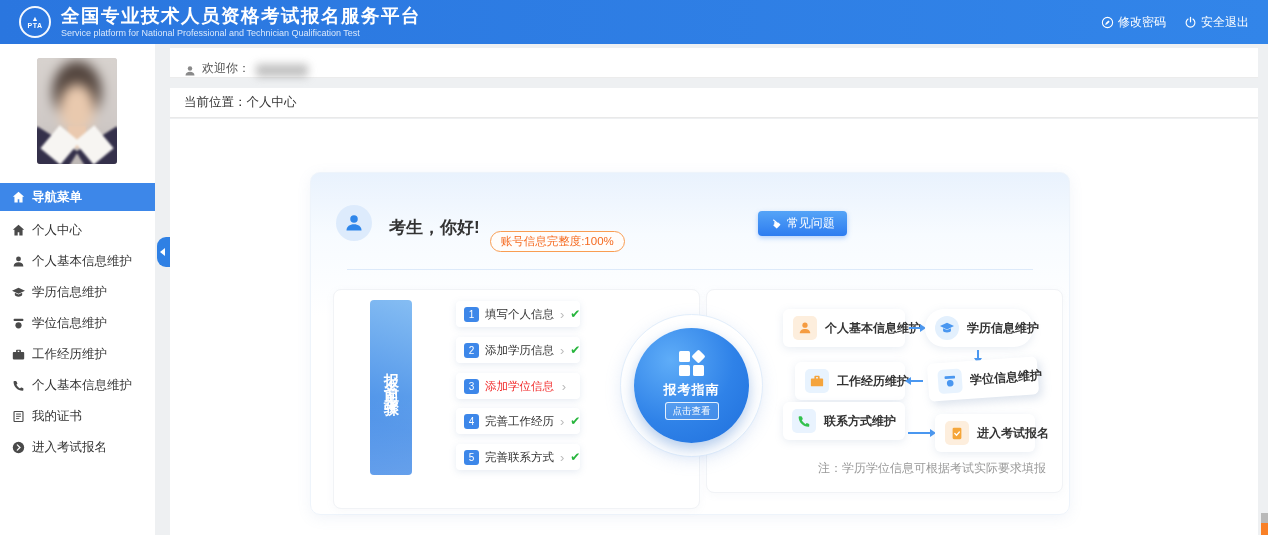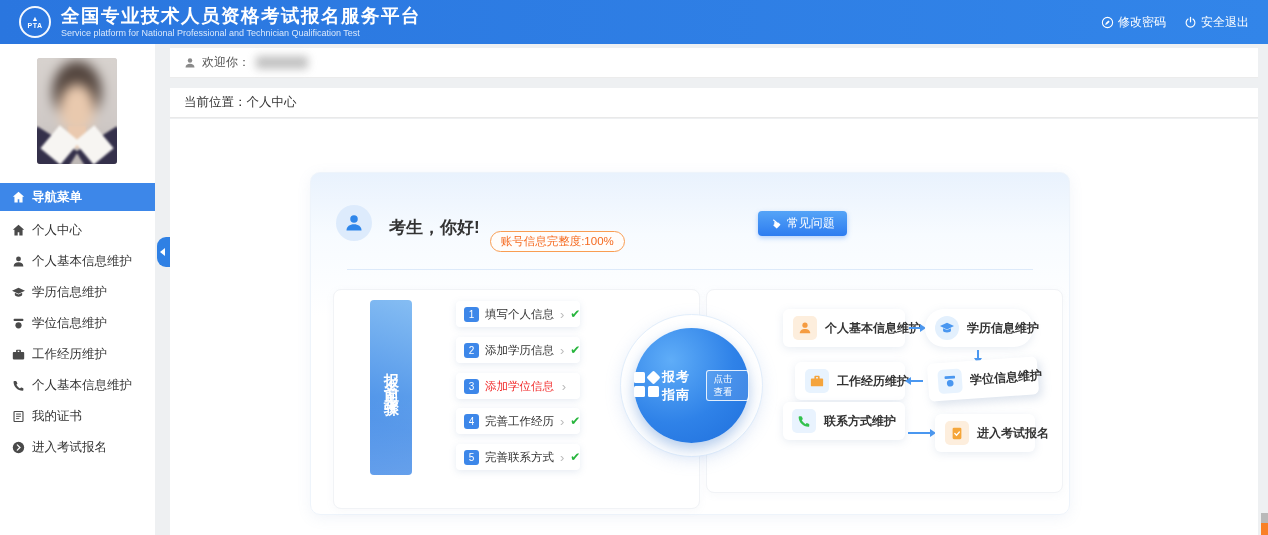--- a/index.html
+++ b/index.html
@@ -40,21 +40,21 @@
   .menu-item svg{flex:none;color:#4a4a4a;}
   .menu-item.active{height:28px;background:#3d87e9;color:#fff;margin-bottom:4px;font-weight:bold;}
   .menu-item.active svg{color:#fff;}
   .collapse-tab{position:absolute;left:157px;top:237px;width:13px;height:30px;background:#2f80e4;
     border-radius:9px 0 0 9px;cursor:pointer;z-index:12;}
   .collapse-tab::after{content:"";position:absolute;left:3px;top:11px;border-right:5px solid #fff;
     border-top:4px solid transparent;border-bottom:4px solid transparent;}
 
   
   .welcome-bar{position:absolute;left:170px;top:48px;width:1088px;height:30px;background:#fff;
-    border-bottom:1px solid #ececec;display:flex;align-items:center;gap:6px;padding-left:14px;box-sizing:border-box;}
+    border-bottom:1px solid #ececec;display:flex;align-items:flex-end;gap:6px;padding-left:14px;box-sizing:border-box;}
   .welcome-label{font-size:12px;color:#555;}
   .masked-name{width:52px;height:13px;border-radius:2px;background:#8f8f8f;filter:blur(4px);opacity:.55;}
   .breadcrumb-bar{position:absolute;left:170px;top:88px;width:1088px;height:30px;background:#fff;
     border-bottom:1px solid #e9e9e9;display:flex;align-items:center;padding-left:14px;box-sizing:border-box;
     font-size:12.5px;color:#333;font-weight:500;}
   .content{position:absolute;left:170px;top:119px;width:1088px;height:416px;background:#fff;}
 
   
   .card{position:absolute;left:140px;top:53px;width:760px;height:343px;border-radius:10px;
     background:linear-gradient(180deg,#e9f2fd 0%,#f7fbff 18%,#ffffff 42%);
@@ -90,21 +90,21 @@
   .step-label{font-size:11.5px;color:#333;font-weight:normal;white-space:nowrap;}
   .step-label.red{color:#f12b2b;}
   .step-chevron{color:#bbb;font-size:13px;margin-left:auto;line-height:1;}
   .step-check{color:#27b53c;font-size:12px;font-weight:bold;line-height:1;}
 
   
   .guide-ring{position:absolute;left:309px;top:141px;width:143px;height:143px;border-radius:50%;background:#fff;
     border:1px solid #e2eefb;box-shadow:0 4px 16px rgba(120,160,220,.18);z-index:5;box-sizing:border-box;}
   .guide-circle{position:absolute;left:323px;top:155px;width:115px;height:115px;border-radius:50%;
     background:radial-gradient(circle at 32% 28%, #5fadf8 0%, #2f82e8 55%, #1f6fdc 100%);z-index:6;
-    display:flex;flex-direction:row;align-items:center;justify-content:center;gap:3px;cursor:pointer;
+    display:flex;flex-direction:column;align-items:center;justify-content:center;gap:3px;cursor:pointer;
     box-shadow:0 6px 14px rgba(40,110,200,.35);}
   .guide-icon{display:grid;grid-template-columns:11px 11px;grid-template-rows:11px 11px;gap:3px;margin-bottom:2px;}
   .guide-icon span{background:#fff;border-radius:1.5px;}
   .guide-icon .diamond{transform:rotate(45deg) scale(.92);border-radius:2px;}
   .guide-title{color:#fff;font-size:13px;font-weight:bold;letter-spacing:1px;}
   .guide-btn{color:#fff;font-size:9.5px;border:1px solid rgba(255,255,255,.85);border-radius:3px;
     padding:1.5px 7px;background:rgba(255,255,255,.12);cursor:pointer;}
 
   
   .flow-panel{position:absolute;left:395px;top:116px;width:355px;height:202px;border:1px solid #f1f3f6;
@@ -377,19 +377,20 @@
         <div class="arrow-right ar2"></div>
         <div class="flow-box fb6">
           <span class="flow-icon" style="background:#fdeedd">
             <svg width="14" height="14" viewBox="0 0 16 16">
                 <rect x="3" y="2" width="10" height="13" rx="1.5" fill="#f5a63a"></rect>
                 <path d="M5.5 8.5l2 2 3.2-3.6" fill="none" stroke="#fff" stroke-width="1.5" stroke-linecap="round"></path>
               </svg>
           </span>
           <span class="flow-label">进入考试报名</span>
         </div>
+        <div class="flow-note">注：学历学位信息可根据考试实际要求填报</div>
       </div>
 
     </div>
   </div>
 
   <div class="float-widget"></div>
 </div>
 
 </body></html>

